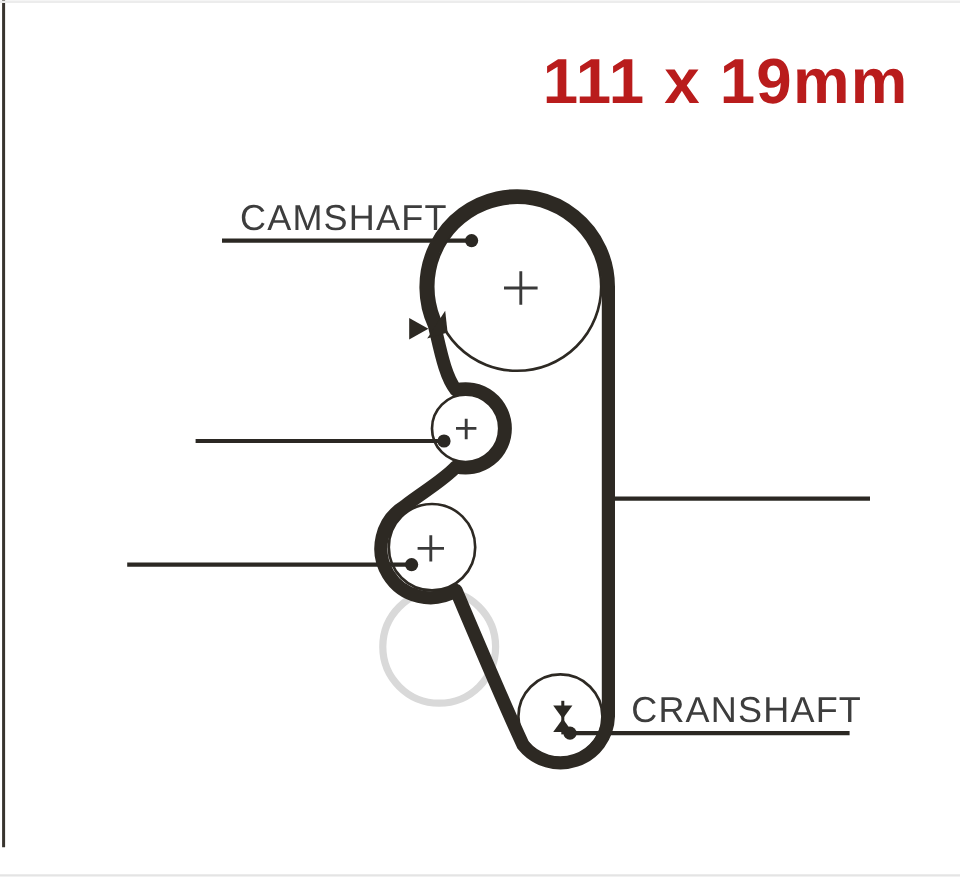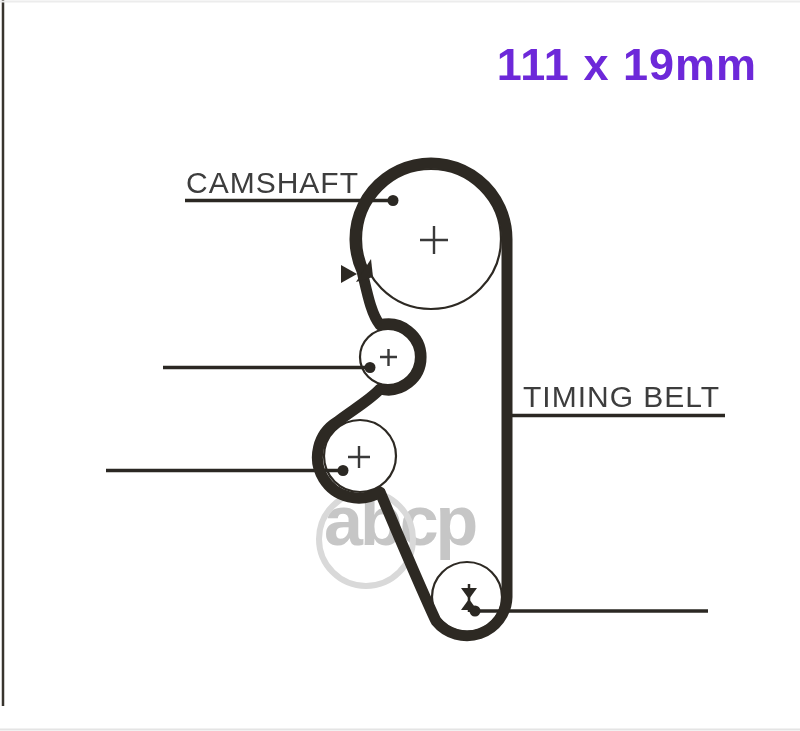--- a/index.html
+++ b/index.html
@@ -2,36 +2,35 @@
 <html><head>
 <meta charset="utf-8">
 <style>
   html,body{margin:0;padding:0;}
   body{width:800px;height:731px;background:#ffffff;overflow:hidden;
        font-family:"Liberation Sans", sans-serif;}
   .stage{position:absolute;left:0;top:0;width:800px;height:731px;background:#ffffff;}
   .watermark{position:absolute;left:324px;top:486px;font-size:70px;font-weight:700;
              letter-spacing:-3px;color:#c6c6c6;line-height:70px;user-select:none;}
   .diagram-svg{position:absolute;left:0;top:0;}
-  .size-label{position:absolute;right:43px;top:40px;font-size:45px;font-weight:700;
-              color:#6d28d9;letter-spacing:1px;line-height:1.1;}
+  .size-label{position:absolute;right:43px;top:40px;font-size:53px;font-weight:700;
+              color:#b91c1c;letter-spacing:1px;line-height:1.1;}
   .part-label{position:absolute;font-size:30px;font-weight:400;color:#3d3d3d;
               letter-spacing:1px;line-height:30px;white-space:nowrap;}
-  .lbl-camshaft{left:186px;top:168px;}
+  .lbl-camshaft{left:200px;top:168px;}
   .lbl-tensioner{left:165px;top:335px;}
   .lbl-waterpump{left:108px;top:437px;}
   .lbl-timingbelt{left:523px;top:382px;}
   .lbl-cranshaft{left:526px;top:578px;}
 </style>
 </head>
 <body>
 
 <div class="stage">
 
-  <div class="watermark">abcp</div>
 
   <svg class="diagram-svg" width="800" height="731" viewBox="0 0 800 731">
 
     <circle cx="366" cy="539" r="47" fill="none" stroke="#d9d9d9" stroke-width="6"></circle>
 
     <circle cx="431" cy="239" r="70" fill="#ffffff" stroke="#2d2923" stroke-width="2.2"></circle>
     <circle cx="388" cy="357" r="28" fill="#ffffff" stroke="#2d2923" stroke-width="2.2"></circle>
     <circle cx="360" cy="456" r="36" fill="#ffffff" stroke="#2d2923" stroke-width="2.2"></circle>
     <circle cx="467" cy="597" r="35" fill="#ffffff" stroke="#2d2923" stroke-width="2.2"></circle>
 
@@ -75,14 +74,14 @@
       <polygon points="461,610 477,610 469,599" fill="#2b2823"></polygon>
     </g>
 
     <line x1="3" y1="0" x2="3" y2="706" stroke="#38342e" stroke-width="2.5"></line>
     <line x1="0" y1="1.5" x2="800" y2="1.5" stroke="#ececec" stroke-width="2"></line>
     <line x1="0" y1="729.5" x2="800" y2="729.5" stroke="#e4e4e4" stroke-width="2"></line>
   </svg>
 
   <div class="size-label">111 x 19mm</div>
   <div class="part-label lbl-camshaft">CAMSHAFT</div>
-  <div class="part-label lbl-timingbelt">TIMING BELT</div>
+  <div class="part-label lbl-cranshaft">CRANSHAFT</div>
 </div>
 
 </body></html>

